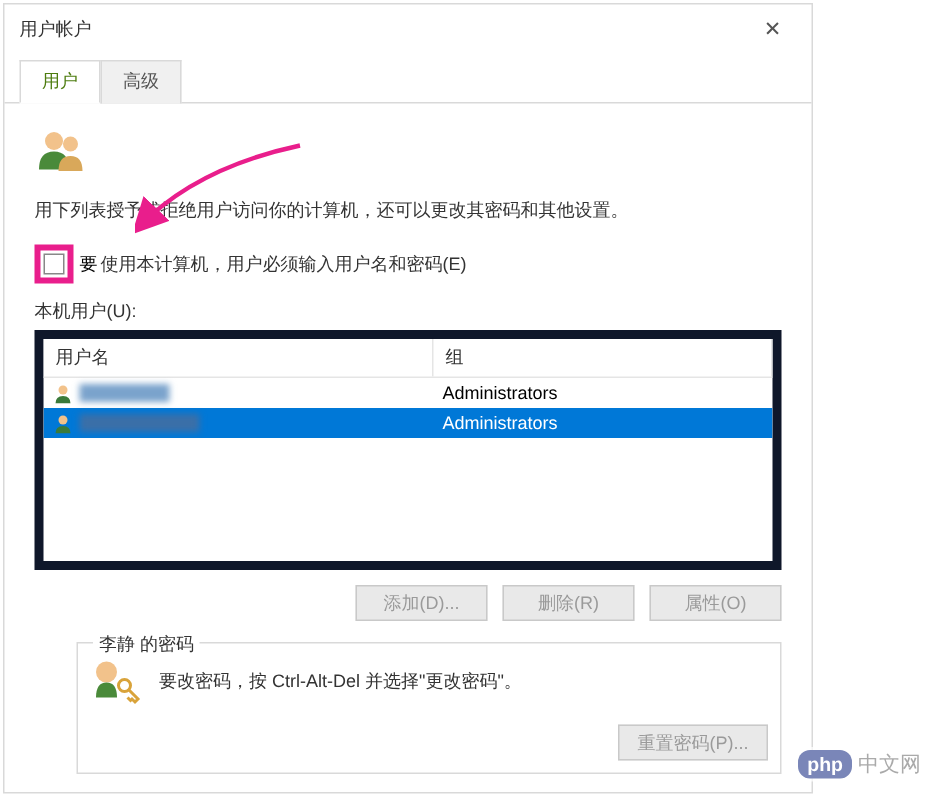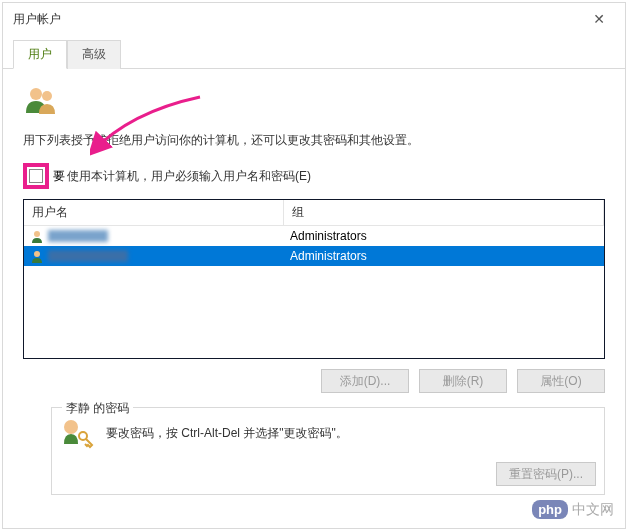--- a/index.html
+++ b/index.html
@@ -7,21 +7,21 @@
       font-family: "Microsoft YaHei", "Segoe UI", Tahoma, sans-serif;
       font-size: 12px;
       background: #fff;
       width: 628px;
       height: 531px;
       position: relative;
       overflow: hidden;
     }
     .window {
       border: 1px solid #d9d9d9;
-      width: 624px;
+      width: 540px;
       height: 527px;
       margin: 2px;
       background: #fff;
       display: flex;
       flex-direction: column;
     }
     .titlebar {
       height: 32px;
       display: flex;
       align-items: center;
@@ -115,21 +115,21 @@
     .checkbox-label {
       font-size: 12px;
       color: #333;
     }
     .list-label {
       font-size: 12px;
       color: #333;
       margin-bottom: 4px;
     }
     .listbox {
-      border: 1px solid #0f172a;
+      border: 6px solid #0f172a;
       height: 160px;
       background: #fff;
       overflow: hidden;
     }
     .list-header {
       display: flex;
       background: #fff;
       border-bottom: 1px solid #e5e5e5;
     }
     .list-header .col {
@@ -284,20 +284,21 @@
     </div>
 
     <div class="checkbox-row">
       <span class="pink-box">
         <span class="checkbox"></span>
       </span>
       <span style="margin-right:2px;">要</span>
       <span class="checkbox-label">使用本计算机，用户必须输入用户名和密码(E)</span>
     </div>
 
+    <div class="list-label">本机用户(U):</div>
 
     <div class="listbox">
       <div class="list-header">
         <div class="col col-name">用户名</div>
         <div class="col col-group">组</div>
       </div>
       <div class="list-row">
         <div class="cell cell-name">
           <svg class="user-mini-icon" viewBox="0 0 14 14">
             <circle cx="7" cy="5" r="3" fill="#f2c28b"></circle>

